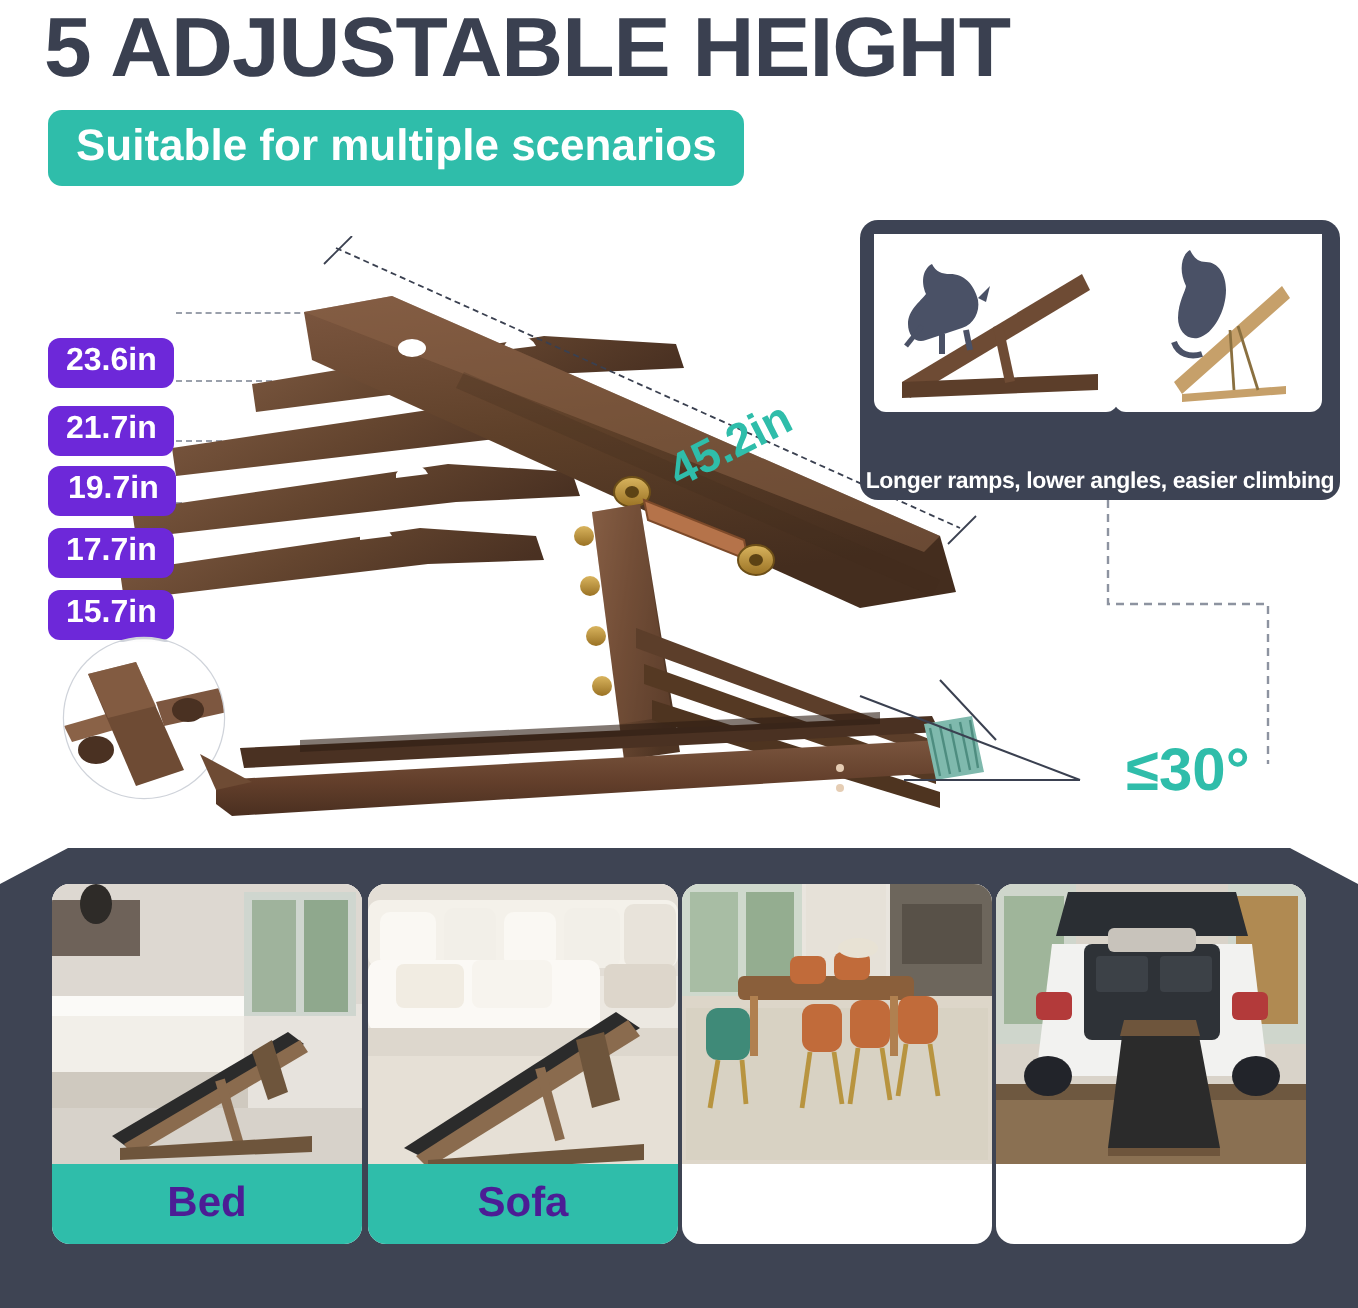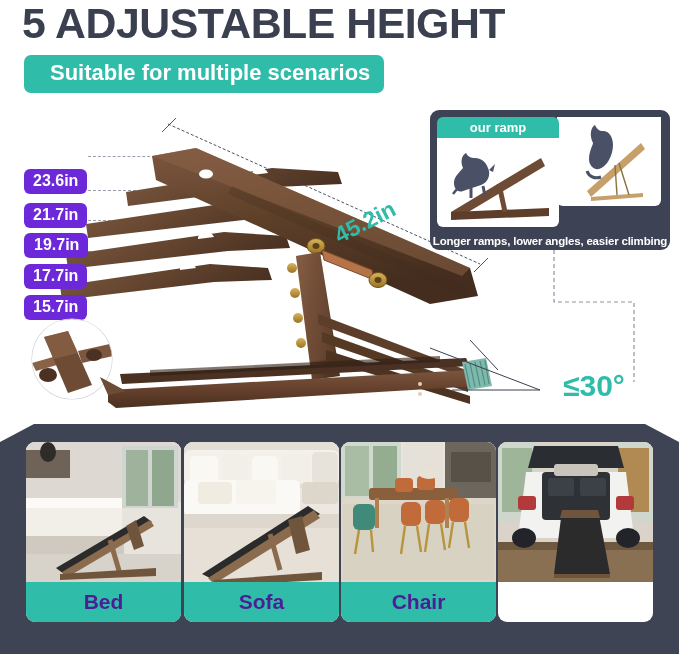--- a/index.html
+++ b/index.html
@@ -8,21 +8,21 @@
 
   
   #title{
     position:absolute;left:22px;top:0px;width:640px;height:48px;
     font-size:42px;font-weight:bold;color:#3a4050;
     letter-spacing:-0.5px;line-height:48px;white-space:nowrap;
     transform:scaleX(1.02);transform-origin:left center;
   }
   #subtitle-wrap{
     position:absolute;left:24px;top:55px;
-    background:#2fbdaa;border-radius:7px;padding:5px 14px 7px 26px;
+    background:#2fbdaa;border-radius:7px;padding:5px 14px 7px 14px;
   }
   #subtitle{
     font-size:22px;font-weight:bold;color:#ffffff;
     line-height:26px;white-space:nowrap;letter-spacing:0px;
   }
 
   
   .hlabel{
     position:absolute;background:#6d28d9;color:#fff;border-radius:6px;
     font-size:16px;font-weight:bold;padding:3px 9px 4px 9px;
@@ -254,21 +254,20 @@
           <path d="M30 74 L84 26 L88 32 L34 80 Z" fill="#c6a06a"></path>
           <path d="M34 80 L86 76 L86 80 L34 84 Z" fill="#c6a06a"></path>
           <path d="M58 48 L60 78" stroke="#8a7040" stroke-width="1.4" fill="none"></path>
           <path d="M62 46 L72 78" stroke="#8a7040" stroke-width="1.4" fill="none"></path>
           <path d="M36 26 c-4 -8 -2 -16 2 -18 c2 4 4 6 8 6 c6 0 10 6 10 14 c0 10 -6 22 -14 24 c-6 1 -10 -4 -10 -10 c0 -8 4 -14 4 -16 Z" fill="#4a5166"></path>
           <path d="M30 54 c2 6 8 8 14 6" stroke="#4a5166" stroke-width="3" fill="none"></path>
         </svg>
       </div>
     </div>
     <div class="cmp-col ours" style="order:1">
-      <div class="cmp-head">our ramp</div>
       <div class="cmp-body">
         <svg viewBox="0 0 122 89" width="122" height="89">
           <path d="M14 74 L104 20 L108 28 L18 82 Z" fill="#6e4b34"></path>
           <path d="M14 74 L112 70 L112 78 L14 82 Z" fill="#5c3e2a"></path>
           <path d="M62 46 L68 74" stroke="#6e4b34" stroke-width="5" fill="none"></path>
           <path d="M26 30 c-3 -7 -1 -13 3 -15 c2 4 5 5 9 5 c7 0 12 5 14 13 c1 6 -2 12 -8 14 l-18 6 c-5 2 -9 -2 -9 -8 c0 -7 6 -11 9 -15 Z" fill="#4a5166"></path>
           <path d="M24 46 l-8 10" stroke="#4a5166" stroke-width="2.5" fill="none"></path>
           <path d="M34 50 l0 10 M46 48 l2 10" stroke="#4a5166" stroke-width="3" fill="none"></path>
           <path d="M52 32 l6 -6 l-2 8 Z" fill="#4a5166"></path>
         </svg>
@@ -364,21 +363,20 @@
         <line x1="64" y1="84" x2="60" y2="112"></line>
         <line x1="76" y1="84" x2="80" y2="110"></line>
         <line x1="88" y1="82" x2="84" y2="110"></line>
         <line x1="100" y1="82" x2="104" y2="108"></line>
         <line x1="112" y1="80" x2="108" y2="106"></line>
         <line x1="124" y1="80" x2="128" y2="106"></line>
       </g>
       <ellipse cx="88" cy="32" rx="10" ry="5" fill="#e8e2d4"></ellipse>
     </svg>
   </div>
-  <div class="scene-cap">Chair</div>
 </div>
 
 <div class="scene" id="s4">
   <div class="scene-img">
     <svg viewBox="0 0 155 140" width="155" height="140">
       <rect width="155" height="140" fill="#d9d3c9"></rect>
       <rect x="0" y="0" width="40" height="80" fill="#cfd6cc"></rect>
       <rect x="116" y="0" width="39" height="80" fill="#cfd6cc"></rect>
       <rect x="4" y="6" width="30" height="64" fill="#9fb59a"></rect>
       <rect x="120" y="6" width="31" height="64" fill="#b08a52"></rect>

